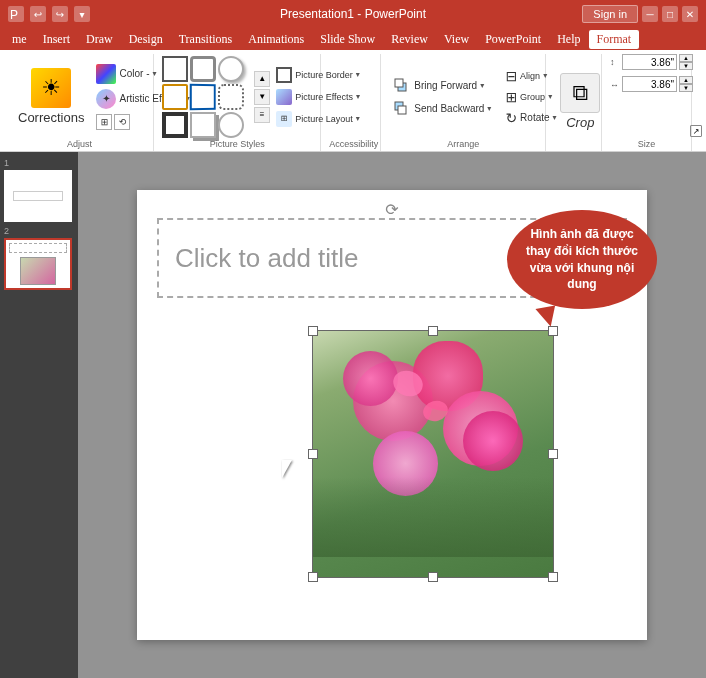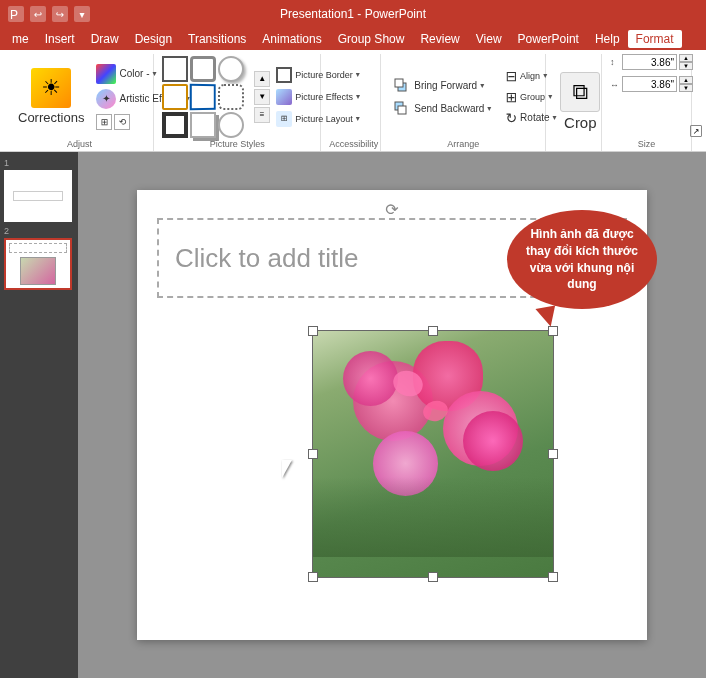--- a/index.html
+++ b/index.html
@@ -37,20 +37,21 @@
       align-items: center;
       padding: 0 4px;
       color: white;
       font-size: 12px;
     }
     .menu-item {
       padding: 2px 8px;
       cursor: pointer;
       border-radius: 2px;
       white-space: nowrap;
+      font-family: Liberation Serif, serif;
     }
     .menu-item.active { background: white; color: #c0392b; font-weight: 500; }
 
     
     .ribbon {
       background: #fff;
       border-bottom: 1px solid #d0d0d0;
       height: 102px;
       display: flex;
       flex-direction: column;
@@ -364,30 +365,36 @@
       <svg width="14" height="14" viewBox="0 0 14 14">
           <rect width="14" height="14" fill="transparent"></rect>
           <text x="1" y="12" font-size="12" fill="white">P</text>
         </svg>
     </div>
     <div class="title-bar-icon" style="cursor:pointer">↩</div>
     <div class="title-bar-icon" style="cursor:pointer">↪</div>
     <div class="title-bar-icon" style="cursor:pointer">▾</div>
   </div>
   <div class="title-bar-center">Presentation1 - PowerPoint</div>
+  <div class="title-bar-right">
+    <button class="sign-in-btn">Sign in</button>
+    <div class="title-bar-icon" style="cursor:pointer">─</div>
+    <div class="title-bar-icon" style="cursor:pointer">□</div>
+    <div class="title-bar-icon" style="cursor:pointer">✕</div>
+  </div>
 </div>
 
 <div class="menu-bar">
   <div class="menu-item">me</div>
   <div class="menu-item">Insert</div>
   <div class="menu-item">Draw</div>
   <div class="menu-item">Design</div>
   <div class="menu-item">Transitions</div>
   <div class="menu-item">Animations</div>
-  <div class="menu-item">Group Show</div>
+  <div class="menu-item">Slide Show</div>
   <div class="menu-item">Review</div>
   <div class="menu-item">View</div>
   <div class="menu-item">PowerPoint</div>
   <div class="menu-item">Help</div>
   <div class="menu-item active">Format</div>
 </div>
 
 <div class="ribbon">
   <div class="ribbon-content">
 
@@ -508,21 +515,21 @@
           </div>
         </div>
       </div>
       <div class="ribbon-group-label">Arrange</div>
     </div>
 
     <div class="ribbon-group" style="min-width:55px;">
       <div class="ribbon-group-content">
         <div class="big-ribbon-btn">
           <div style="width:40px;height:40px;background:#f0f0f0;border:1px solid #ccc;border-radius:3px;display:flex;align-items:center;justify-content:center;font-size:22px;">⧉</div>
-          <span style="font-size:15px;color:#333;">Crop</span>
+          <span style="font-size:13px;color:#333;font-style:italic;">Crop</span>
         </div>
       </div>
       <div class="ribbon-group-label"></div>
     </div>
 
     <div class="ribbon-group" style="min-width:90px;">
       <div class="ribbon-group-content" style="flex-direction:column;align-items:flex-start;gap:4px;">
         <div class="size-input-row">
           <div style="font-size:9px;color:#555;width:10px;">↕</div>
           <input class="size-input" type="text" value="3.86&quot;" style="">

